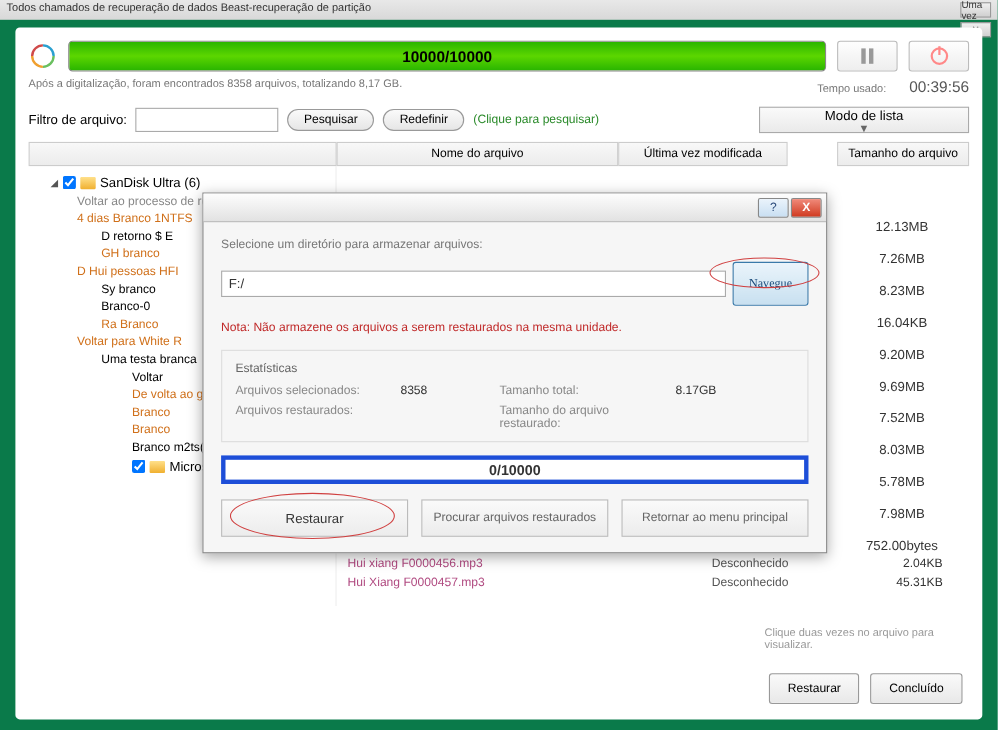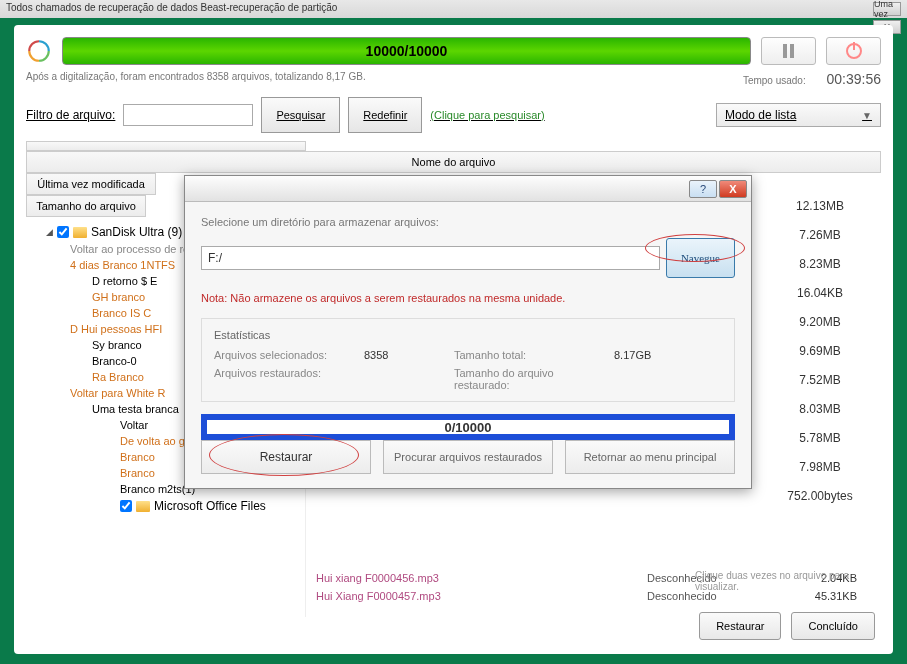--- a/index.html
+++ b/index.html
@@ -13,32 +13,32 @@
 .spinner svg { width: 100%; height: 100%; }
 .progress-wrap { flex: 1; height: 28px; background: linear-gradient(#2ab500,#5cd600,#2ab500); border: 1px solid #888; border-radius: 4px; display: flex; align-items: center; justify-content: center; font-weight: bold; font-size: 14px; color: #000; }
 .top-btn { width: 55px; height: 28px; border: 1px solid #bbb; background: linear-gradient(#fefefe,#eee); border-radius: 3px; display: flex; align-items: center; justify-content: center; }
 .pause-icon { display: flex; gap: 3px; }
 .pause-icon span { width: 4px; height: 14px; background: #999; }
 .power-icon { width: 16px; height: 16px; border: 2px solid #f88; border-radius: 50%; position: relative; }
 .power-icon:after { content:''; position:absolute; top:-3px; left:50%; width:2px; height:8px; background:#f88; transform:translateX(-50%); }
 .info-row { display: flex; justify-content: space-between; font-size: 10px; color: #777; margin: 6px 0 10px; }
 .info-row .time { color: #777; }
 .info-row .time-val { font-size: 14px; color: #555; margin-left: 18px; }
-.filter-row { display: flex; align-items: center; gap: 8px; font-size: 12px; text-decoration: underline; }
+.filter-row { display: flex; align-items: center; gap: 8px; font-size: 12px; }
 .filter-input { height: 22px; border: 1px solid #aaa; width: 130px; padding: 0 4px; }
-.small-btn { height: 36px; padding: 0 14px; font-size: 11px; border: 1px solid #999; background: linear-gradient(#fafafa,#e6e6e6); border-radius: 0; }
+.small-btn { height: 20px; padding: 0 14px; font-size: 11px; border: 1px solid #999; background: linear-gradient(#fafafa,#e6e6e6); border-radius: 11px; }
 .hint { font-size: 11px; color: #2a8a2a; }
-.mode-select { margin-left: auto; height: 24px; border: 1px solid #aaa; background: linear-gradient(#fafafa,#eaeaea); width: 165px; display: flex; align-items: center; justify-content: space-between; padding: 0 8px; font-size: 12px; position: relative; }
+.mode-select { margin-left: auto; height: 24px; border: 1px solid #aaa; background: linear-gradient(#fafafa,#eaeaea); width: 191px; display: flex; align-items: center; justify-content: space-between; padding: 0 8px; font-size: 12px; position: relative; flex-direction: column; }
 .mode-select .arrow { font-size: 10px; color: #666; }
-.headers { margin-top: 8px; display: flex; font-size: 11px; flex-direction: column; }
+.headers { margin-top: 8px; display: flex; font-size: 11px; }
 .headers .col { border: 1px solid #ccc; background: linear-gradient(#f8f8f8,#ececec); padding: 4px 8px; text-align: center; }
 .col-tree { width: 280px; }
 .col-name { flex: 1; }
-.col-date { width: 130px; }
-.col-size { width: 120px; }
+.col-date { width: 154px; }
+.col-size { width: 120px; margin-left: 45px; }
 .body-row { display: flex; height: 400px; overflow: hidden; }
 .tree { width: 280px; font-size: 11px; padding: 6px 2px; overflow: hidden; position: relative; border-right: 1px solid #eee; }
 .tree-item { padding: 2px 0 2px 0; white-space: nowrap; }
 .tree-item.root { display: flex; align-items: center; gap: 4px; font-size: 12px; }
 .tree-arrow { font-size: 9px; color: #555; }
 .folder-icon { width: 14px; height: 11px; background: linear-gradient(#ffe08a,#f0b030); border-radius: 1px; display: inline-block; }
 .tree .orange { color: #d0701a; }
 .tree .gray { color: #888; }
 .tree .lvl1 { padding-left: 42px; }
 .tree .lvl2 { padding-left: 64px; }
@@ -62,21 +62,21 @@
 .dlg-body { padding: 14px 16px; font-size: 11px; color: #777; }
 .path-row { display: flex; gap: 6px; margin: 10px 0; align-items: center; }
 .path-input { flex: 1; height: 24px; border: 1px solid #aaa; padding: 0 6px; font-size: 12px; color: #333; background: #fff; }
 .nav-btn { height: 40px; padding: 0 14px; font-size: 11px; border: 1px solid #3a7aaa; background: linear-gradient(#eaf4fb,#c8e0f0); color: #1a4a7a; border-radius: 3px; font-family: Liberation Serif, serif; }
 .red-ellipse { border: 1px solid #d04040; border-radius: 50%; position: absolute; pointer-events: none; }
 .note { color: #c02a2a; font-size: 11px; margin: 14px 0; }
 .stats { border: 1px solid #ddd; padding: 10px 12px; margin-bottom: 12px; }
 .stats-title { font-size: 11px; color: #666; margin-bottom: 8px; }
 .stats-grid { display: grid; grid-template-columns: 140px 80px 150px 80px; gap: 6px 10px; font-size: 11px; color: #888; }
 .stats-grid .val { color: #333; }
-.inner-progress { height: 26px; border: 6px solid #1d4ed8; background: #fff; display: flex; align-items: center; justify-content: center; font-weight: bold; font-size: 13px; color: #333; }
+.inner-progress { height: 26px; border: 4px solid #1d4ed8; background: #fff; display: flex; align-items: center; justify-content: center; font-weight: bold; font-size: 13px; color: #333; margin-bottom: 14px; }
 .dlg-btn-row { display: flex; gap: 12px; }
 .dlg-btn { flex: 1; height: 34px; border: 1px solid #bbb; background: linear-gradient(#fafafa,#ececec); font-size: 11px; color: #666; display: flex; align-items: center; justify-content: center; }
 .dlg-btn.primary { color: #333; font-size: 12px; }
 </style>
 </head>
 <body>
 
 <div class="title-bar">
   <span>Todos chamados de recuperação de dados Beast-recuperação de partição</span>
   <span class="right">
@@ -138,27 +138,26 @@
     <div class="col col-date">Última vez modificada</div>
     <div class="col col-size">Tamanho do arquivo</div>
   </div>
 
   <div class="body-row">
     <div class="tree">
       <div class="tree-item root" style="padding-left:18px">
         <span class="tree-arrow">◢</span>
         <input type="checkbox" class="cb" checked="" style="">
         <span class="folder-icon"></span>
-        <span>SanDisk Ultra (9)</span>
+        <span>SanDisk Ultra (6)</span>
       </div>
       <div class="tree-item gray lvl1">Voltar ao processo de recuperação 0FAT 1</div>
       <div class="tree-item orange lvl1">4 dias Branco 1NTFS</div>
       <div class="tree-item lvl2">D retorno $ E</div>
       <div class="tree-item orange lvl2">GH branco</div>
-      <div class="tree-item orange lvl2">Branco IS C</div>
       <div class="tree-item orange lvl1">D Hui pessoas HFI</div>
       <div class="tree-item lvl2">Sy branco</div>
       <div class="tree-item lvl2">Branco-0</div>
       <div class="tree-item orange lvl2">Ra Branco</div>
       <div class="tree-item orange lvl1">Voltar para White R</div>
       <div class="tree-item lvl2">Uma testa branca</div>
       <div class="tree-item lvl3">Voltar</div>
       <div class="tree-item orange lvl3">De volta ao gráfico</div>
       <div class="tree-item orange lvl3">Branco</div>
       <div class="tree-item orange lvl3">Branco</div>

